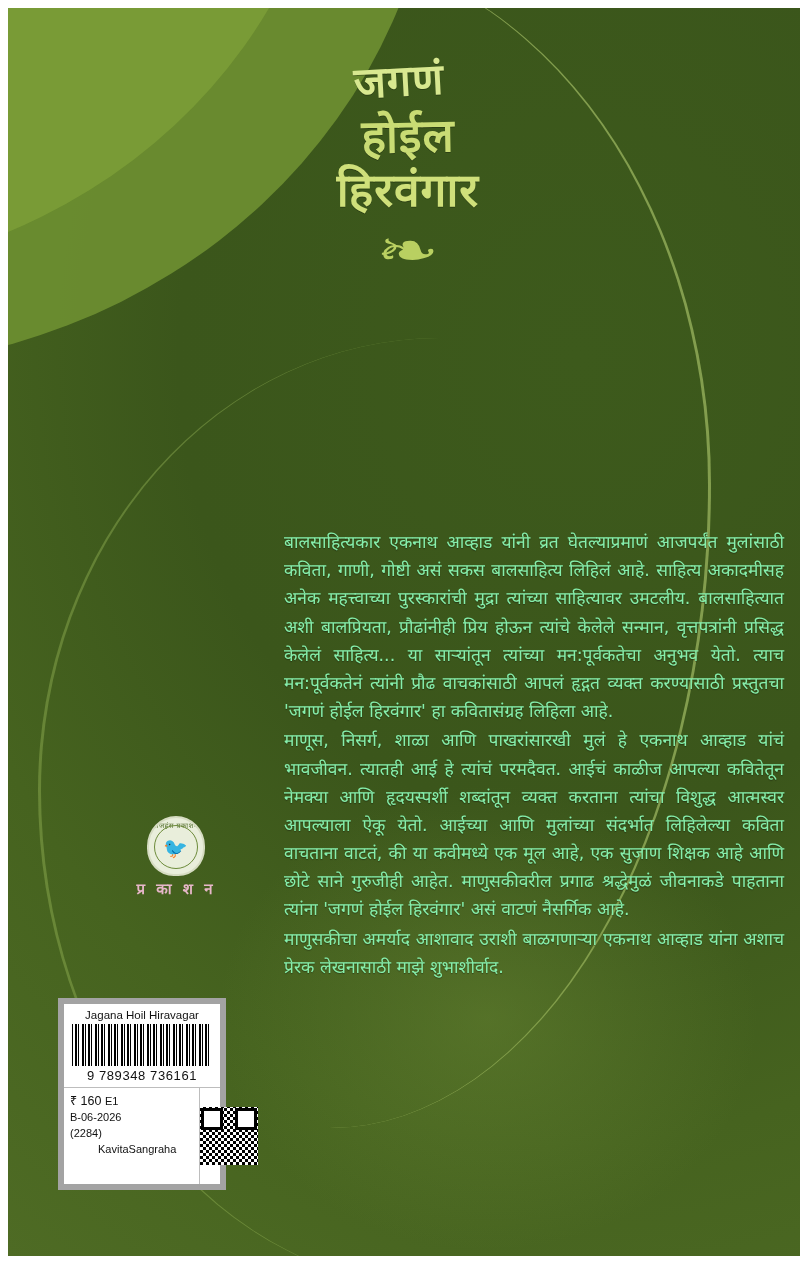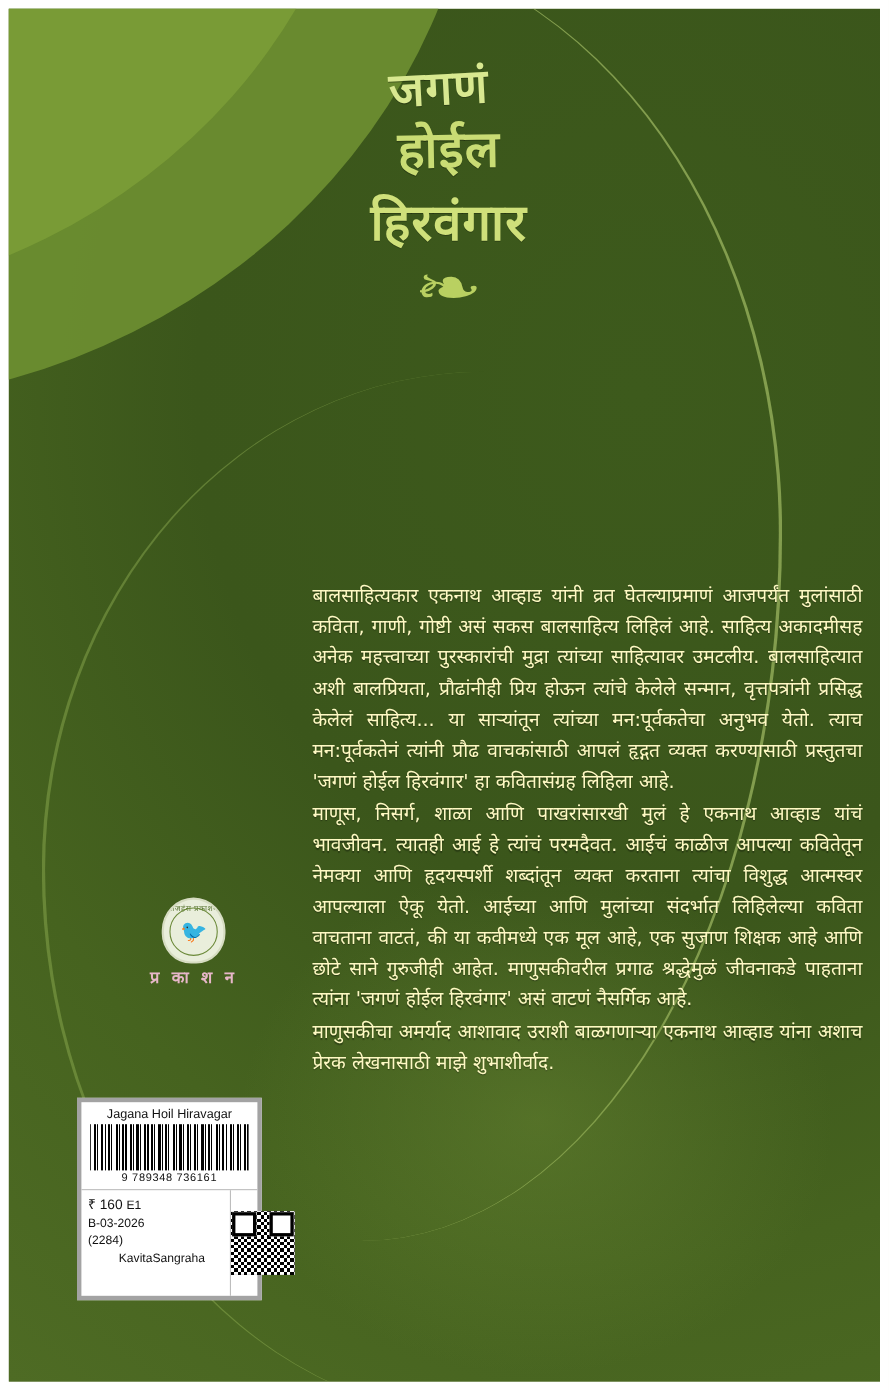--- a/index.html
+++ b/index.html
@@ -96,39 +96,39 @@
     user-select: none;
   }
   .title-line {
     font-family: "DejaVu Sans", sans-serif;
     font-weight: 700;
     letter-spacing: 1px;
     text-shadow: 0 1px 0 rgba(0,0,0,.25);
   }
   .t1 { font-size: 43px; color: #d8e890; transform: rotate(-3deg); margin-left: -18px; }
   .t2 { font-size: 46px; color: #c9dc74; margin-top: 10px; transform: rotate(-1deg); }
-  .t3 { font-size: 46px; color: #cfe07a; margin-top: 20px; }
+  .t3 { font-size: 46px; color: #cfe07a; margin-top: 8px; }
   .flourish {
     margin-top: 16px;
     font-size: 54px;
     color: #b9d061;
     line-height: .8;
   }
   .flourish .sprig {
     display: inline-block;
     transform: scaleX(1.4);
   }
 
   
   .blurb {
     position: absolute;
     left: 276px;
     top: 520px;
     width: 500px;
-    color: #fef9c3;
+    color: #86efac;
     font-family: "DejaVu Sans", sans-serif;
     font-size: 17.4px;
     line-height: 1.62;
     text-align: justify;
     text-shadow: 0 1px 1px rgba(0,0,0,.35);
   }
   .blurb p { margin: 0 0 1px 0; }
   .blurb .author {
     margin-top: 10px;
     text-align: right;
@@ -197,25 +197,25 @@
     font-weight: 700;
     color: #e7b7c9;
     letter-spacing: 3px;
     margin-top: 2px;
     text-align: center;
   }
 
   
   .label {
     position: absolute;
-    left: 62px;
+    left: 50px;
     top: 990px;
     width: 168px;
     background: #ffffff;
-    border: 4px solid #a3a3a3;
+    border: 6px solid #a3a3a3;
     box-sizing: border-box;
     font-family: "Liberation Sans", sans-serif;
     color: #111;
   }
   .label-title {
     font-size: 11.5px;
     padding: 5px 6px 3px 6px;
     text-align: center;
     white-space: nowrap;
     overflow: hidden;
@@ -225,21 +225,21 @@
     margin: 0 8px;
     background-image: repeating-linear-gradient(
       90deg,
       #000 0px, #000 1px, #fff 1px, #fff 3px,
       #000 3px, #000 5px, #fff 5px, #fff 6px,
       #000 6px, #000 7px, #fff 7px, #fff 10px,
       #000 10px, #000 12px, #fff 12px, #fff 13px
     );
   }
   .barcode-num {
-    font-size: 10px;
+    font-size: 13px;
     text-align: center;
     letter-spacing: .6px;
     padding: 2px 0 4px 0;
   }
   .label-bottom {
     border-top: 1px solid #bdbdbd;
     display: flex;
     min-height: 96px;
     gap: 40px;
   }
@@ -316,21 +316,21 @@
 
     <div class="label">
       <div class="label-title">Jagana Hoil Hiravagar</div>
       <div class="barcode"></div>
       <div class="barcode-num">9 789348 736161</div>
       <div class="label-bottom">
         <div class="label-left">
           <div>
             <span>₹ 160</span>&nbsp;<span class="small">E1</span>
           </div>
-          <div class="small">B-03-2026</div>
+          <div class="small">B-06-2026</div>
           <div class="small">(2284)</div>
           <div class="kavita">KavitaSangraha</div>
         </div>
         <div class="label-right">
           <div class="qr"></div>
         </div>
       </div>
     </div>
   </div>
 </div>

